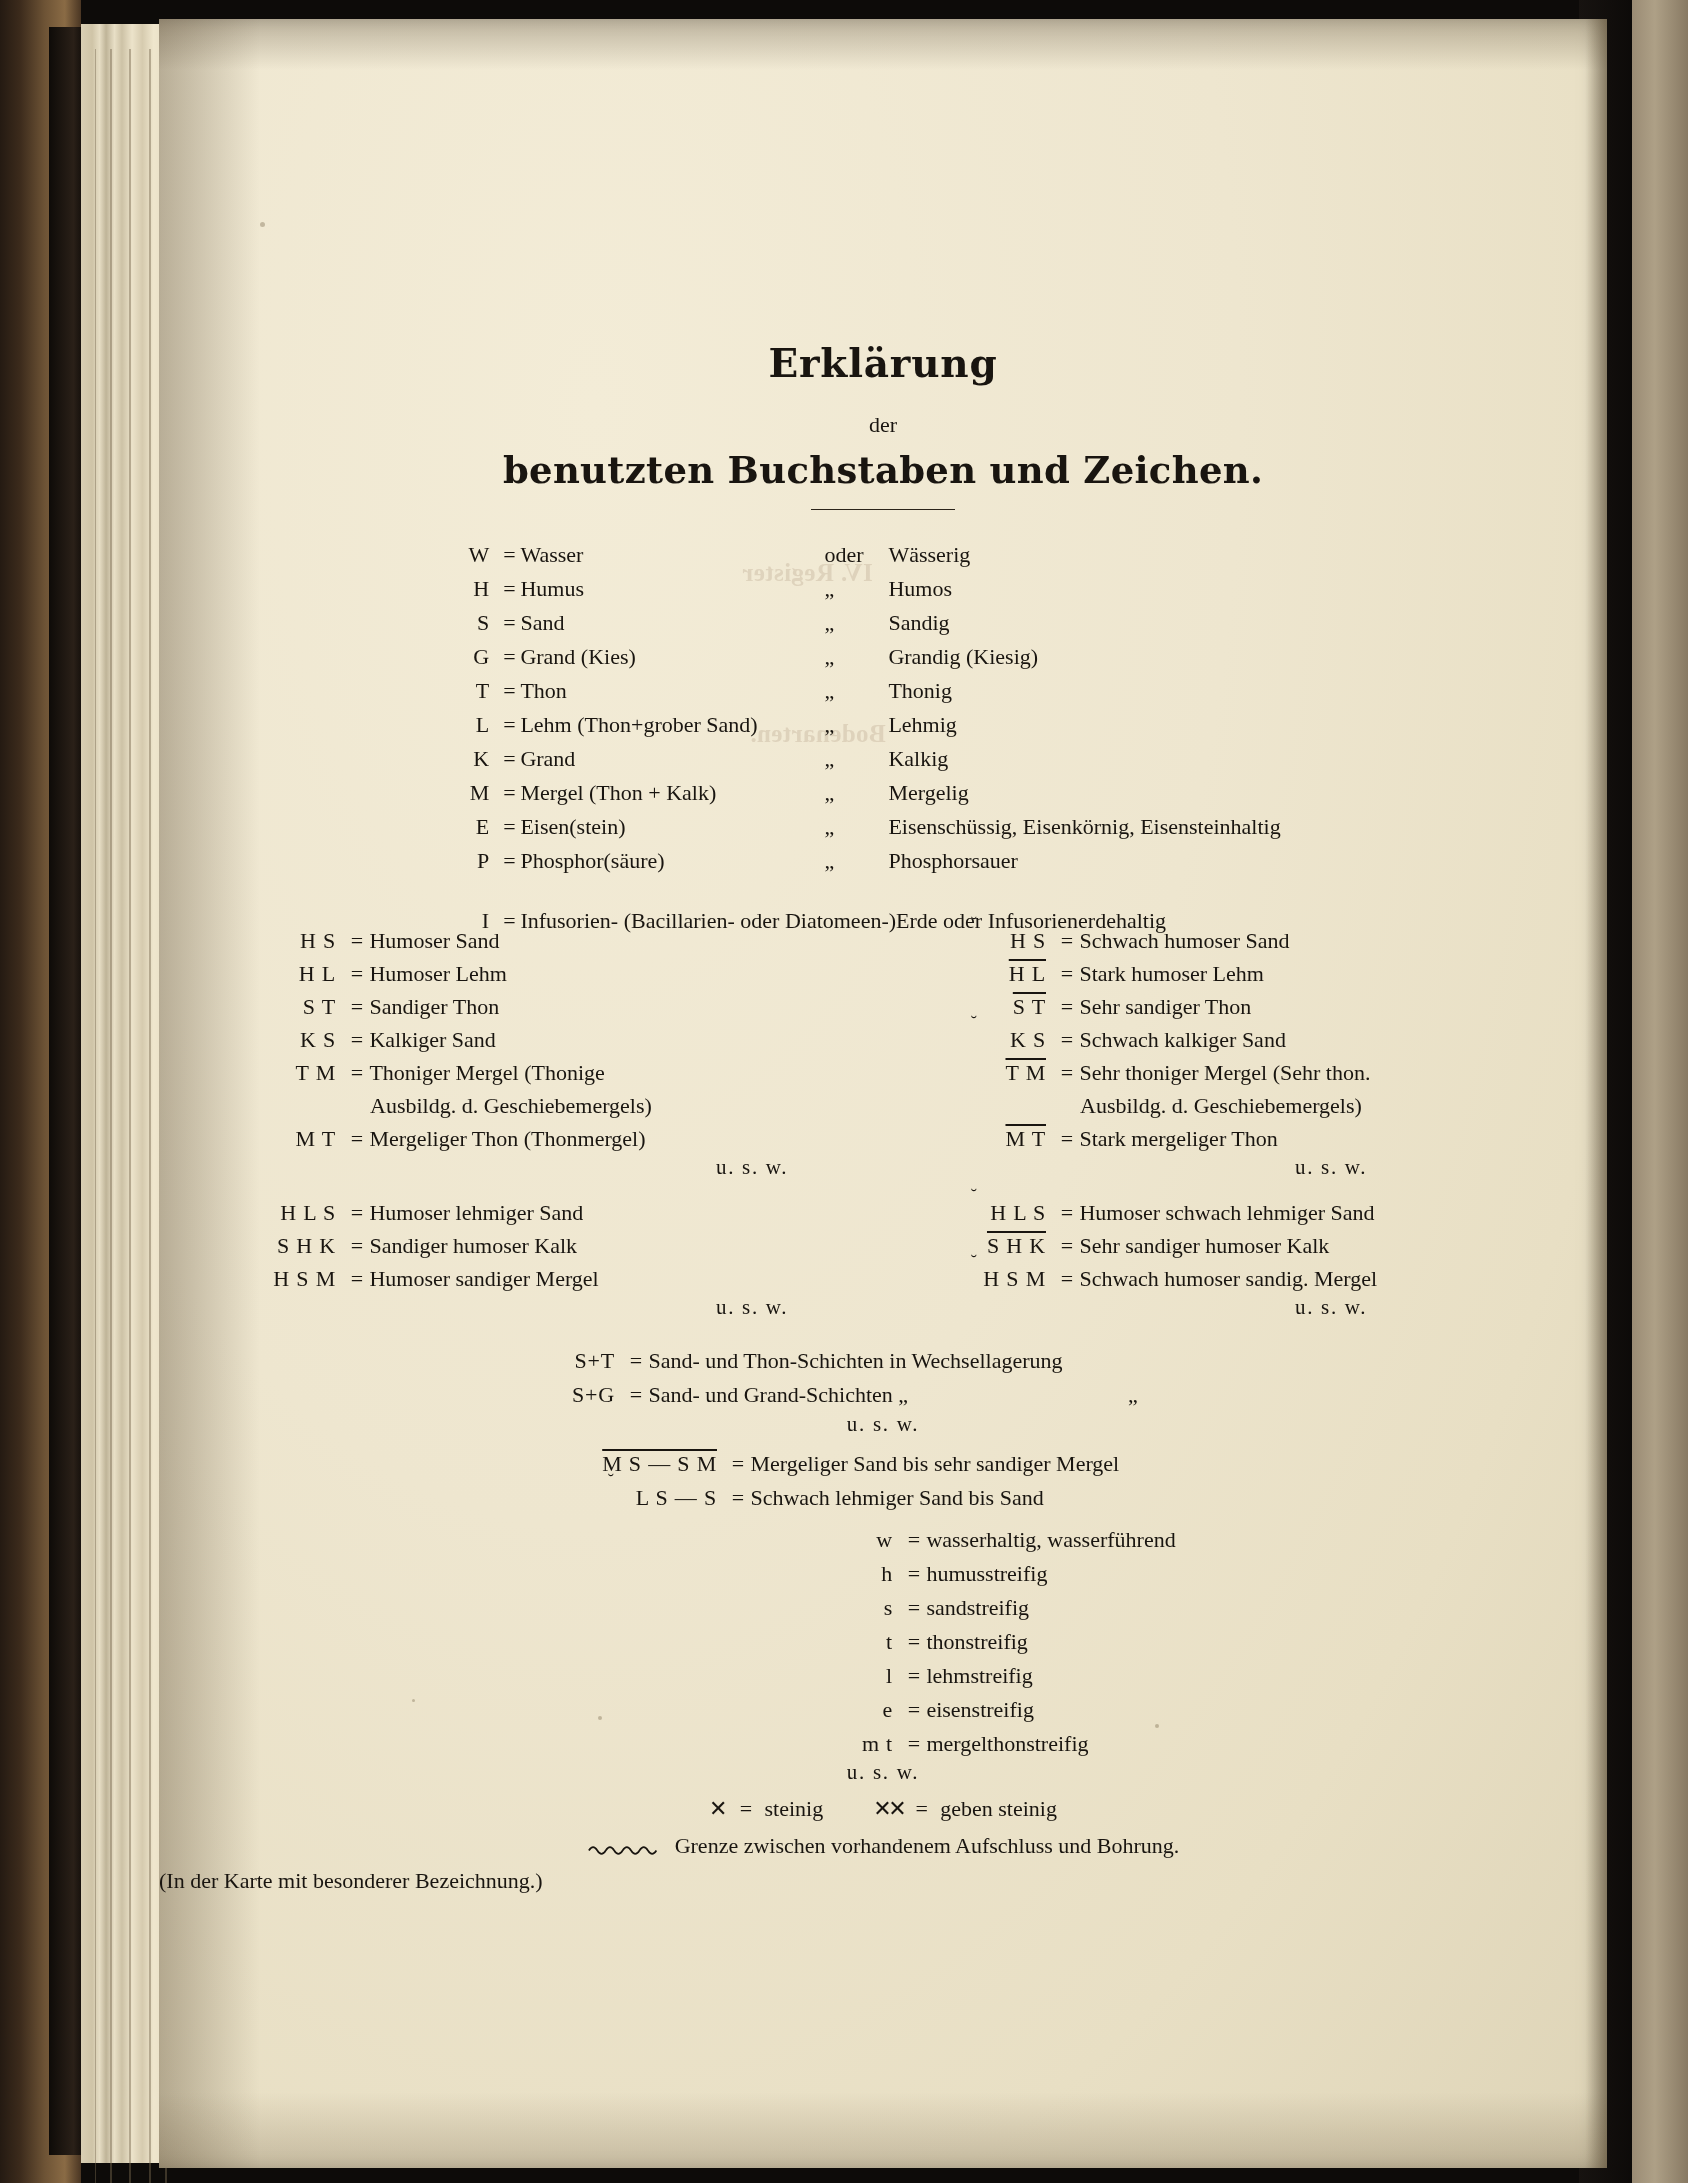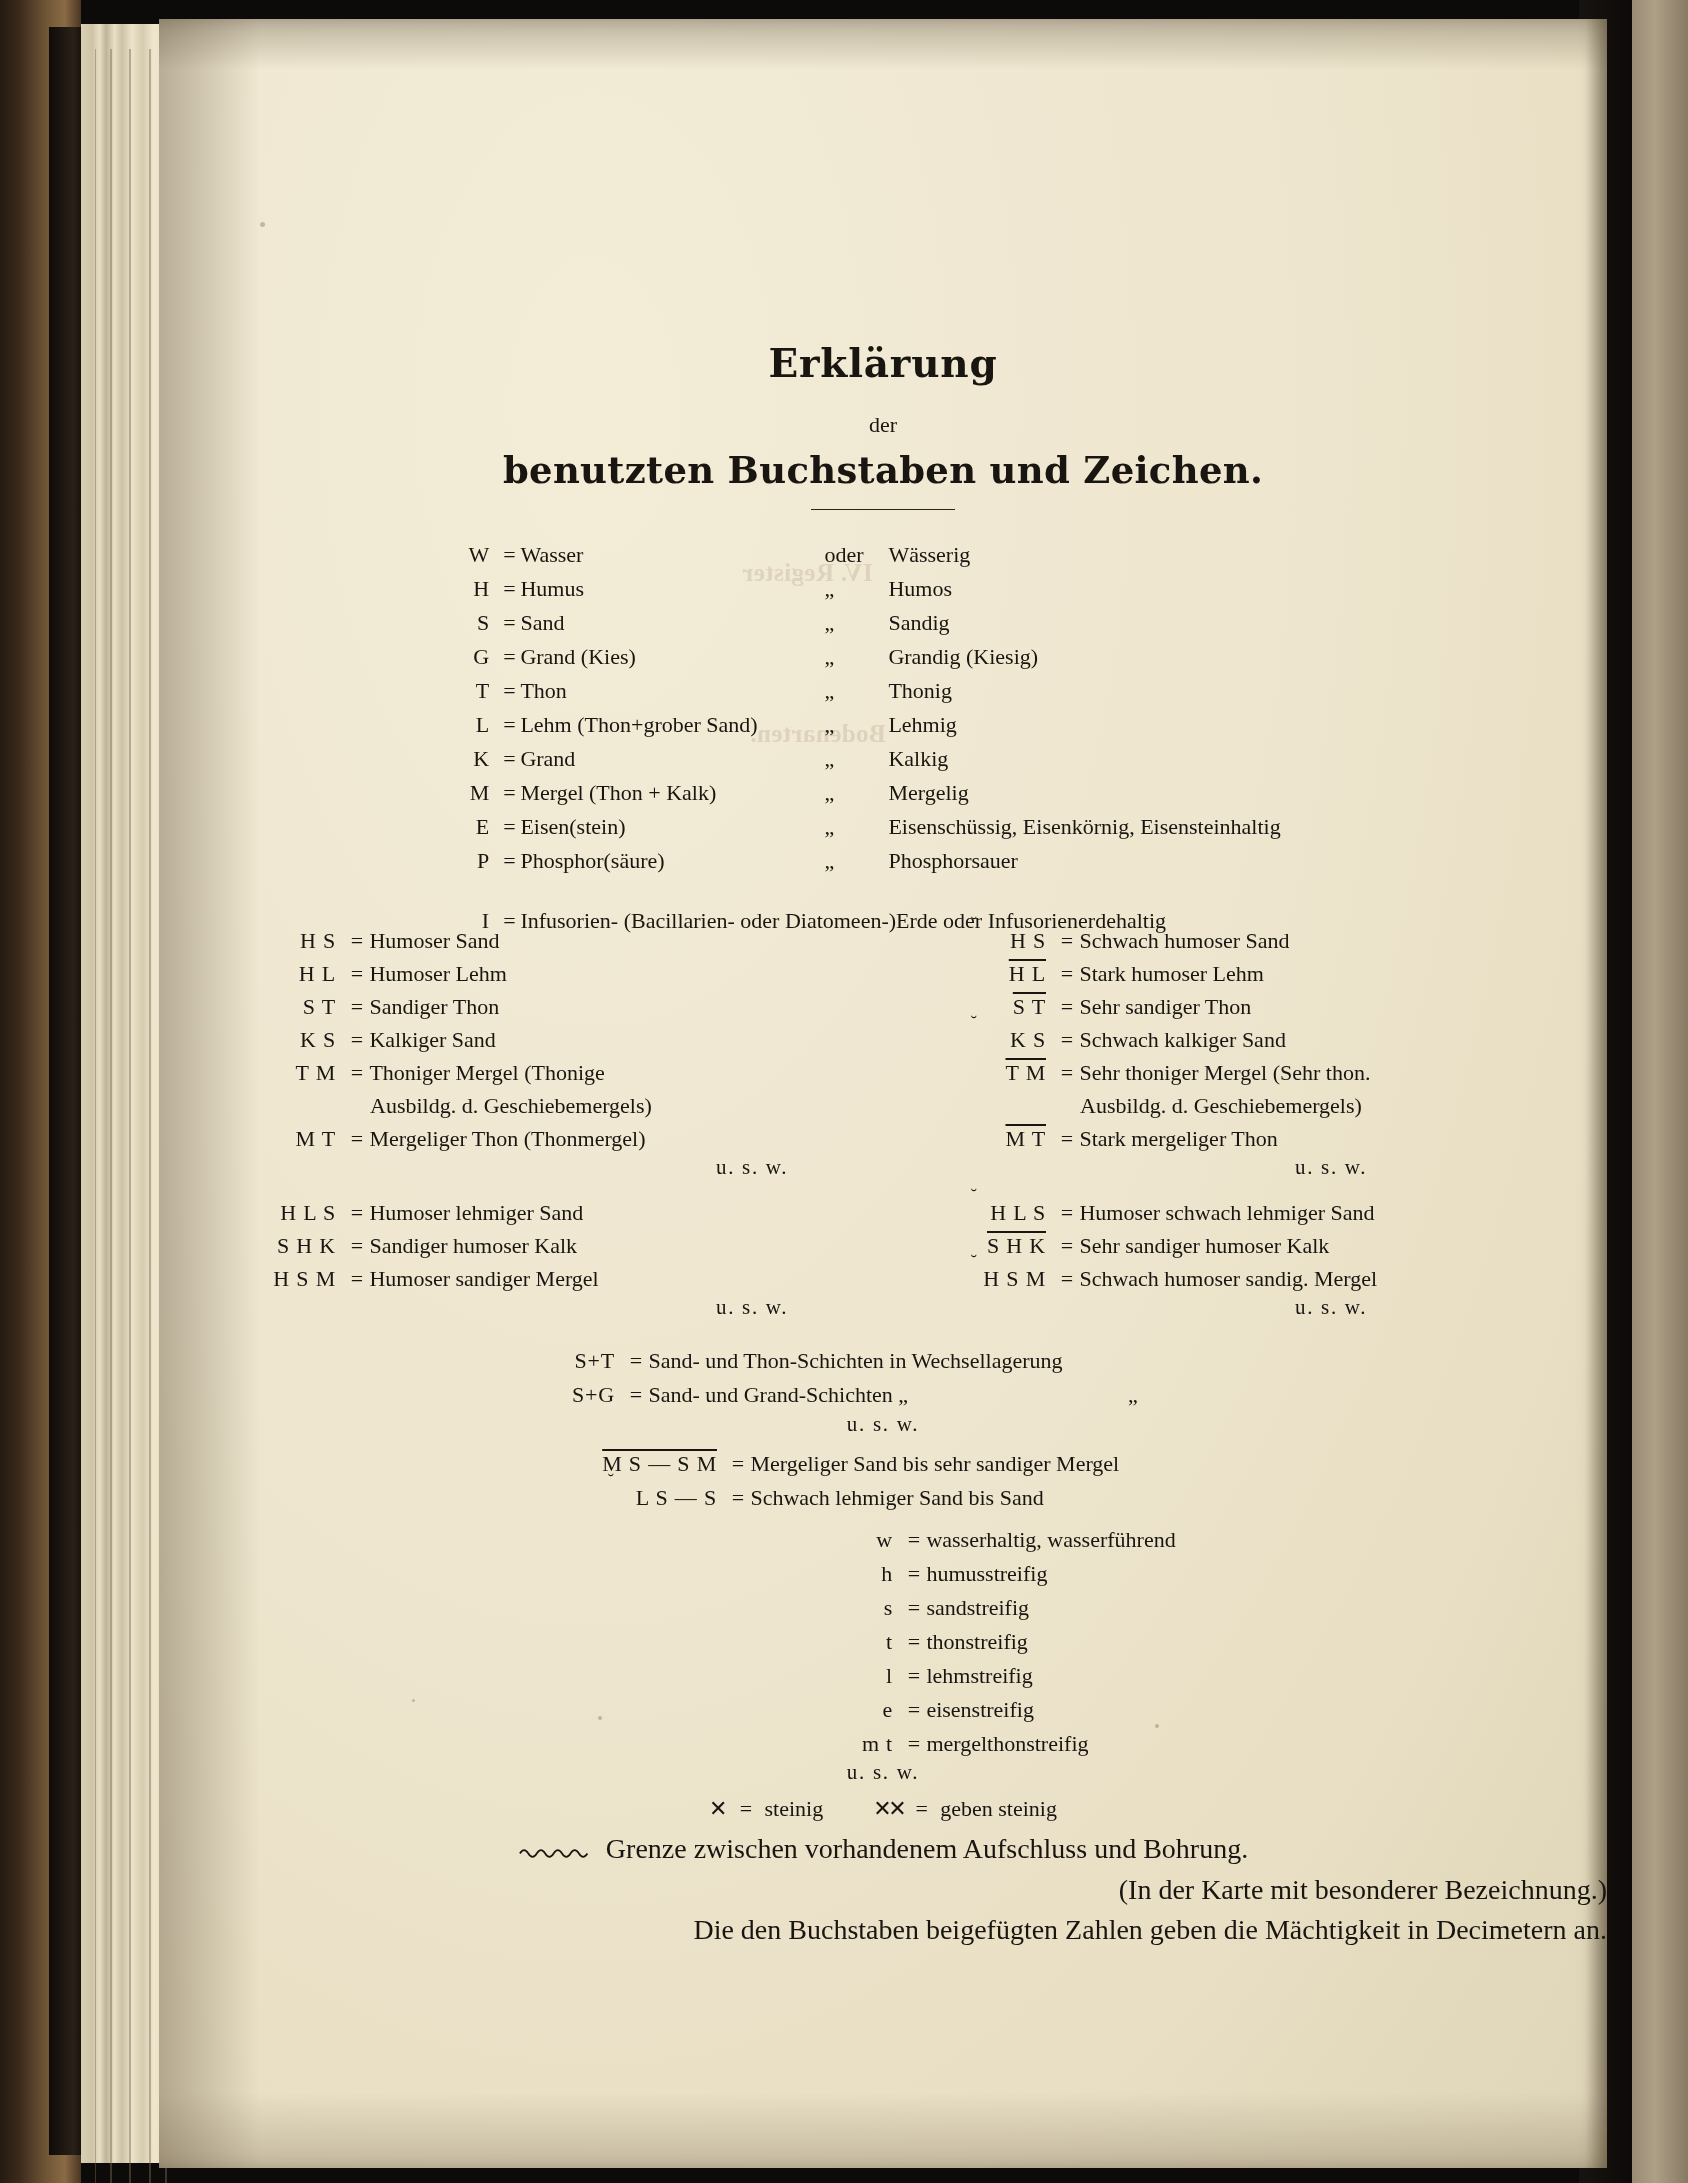--- a/index.html
+++ b/index.html
@@ -221,23 +221,23 @@
     width: 253px;
     text-align: right;
     padding-right: 8.4px;
     letter-spacing: 0.8px;
   }
   .crow .eq { width: 25px; text-align: center; }
 
   .lower .ab { width: 211px; }
 
   .foot {
-    font-size: 28px;
+    font-size: 22px;
     width: 100%;
-    text-align: right;
+    text-align: left;
   }
   .overline { text-decoration: overline; }
   .breve { position: relative; }
   .breve::after {
     content: "\02D8";
     position: absolute;
     left: 50%;
     transform: translateX(-50%);
     top: -17px;
     font-size: 18.6px;
@@ -598,19 +598,18 @@
         <div class="foot" style="margin-top:11.8px; display:flex; justify-content:center; align-items:center; gap:10px;">
           <span class="squig">
             <svg width="78" height="13.5" viewBox="0 0 92 16">
               <path d="M2 10 q5 -8 10 0 t10 0 t10 0 t10 0 t10 0 t10 0 t10 0 t10 0" fill="none" stroke="#191510" stroke-width="2"></path>
             </svg>
           </span>
           <span>Grenze zwischen vorhandenem Aufschluss und Bohrung.</span>
         </div>
 
         <div class="foot" style="margin-top:8.4px;">(In der Karte mit besonderer Bezeichnung.)</div>
-        <div class="foot" style="margin-top:8.4px;">Die den Buchstaben beigefügten Zahlen geben die Mächtigkeit in Decimetern an.</div>
       </div>
 
     </div>
   </div>
 </div>
 
 
 </body></html>

